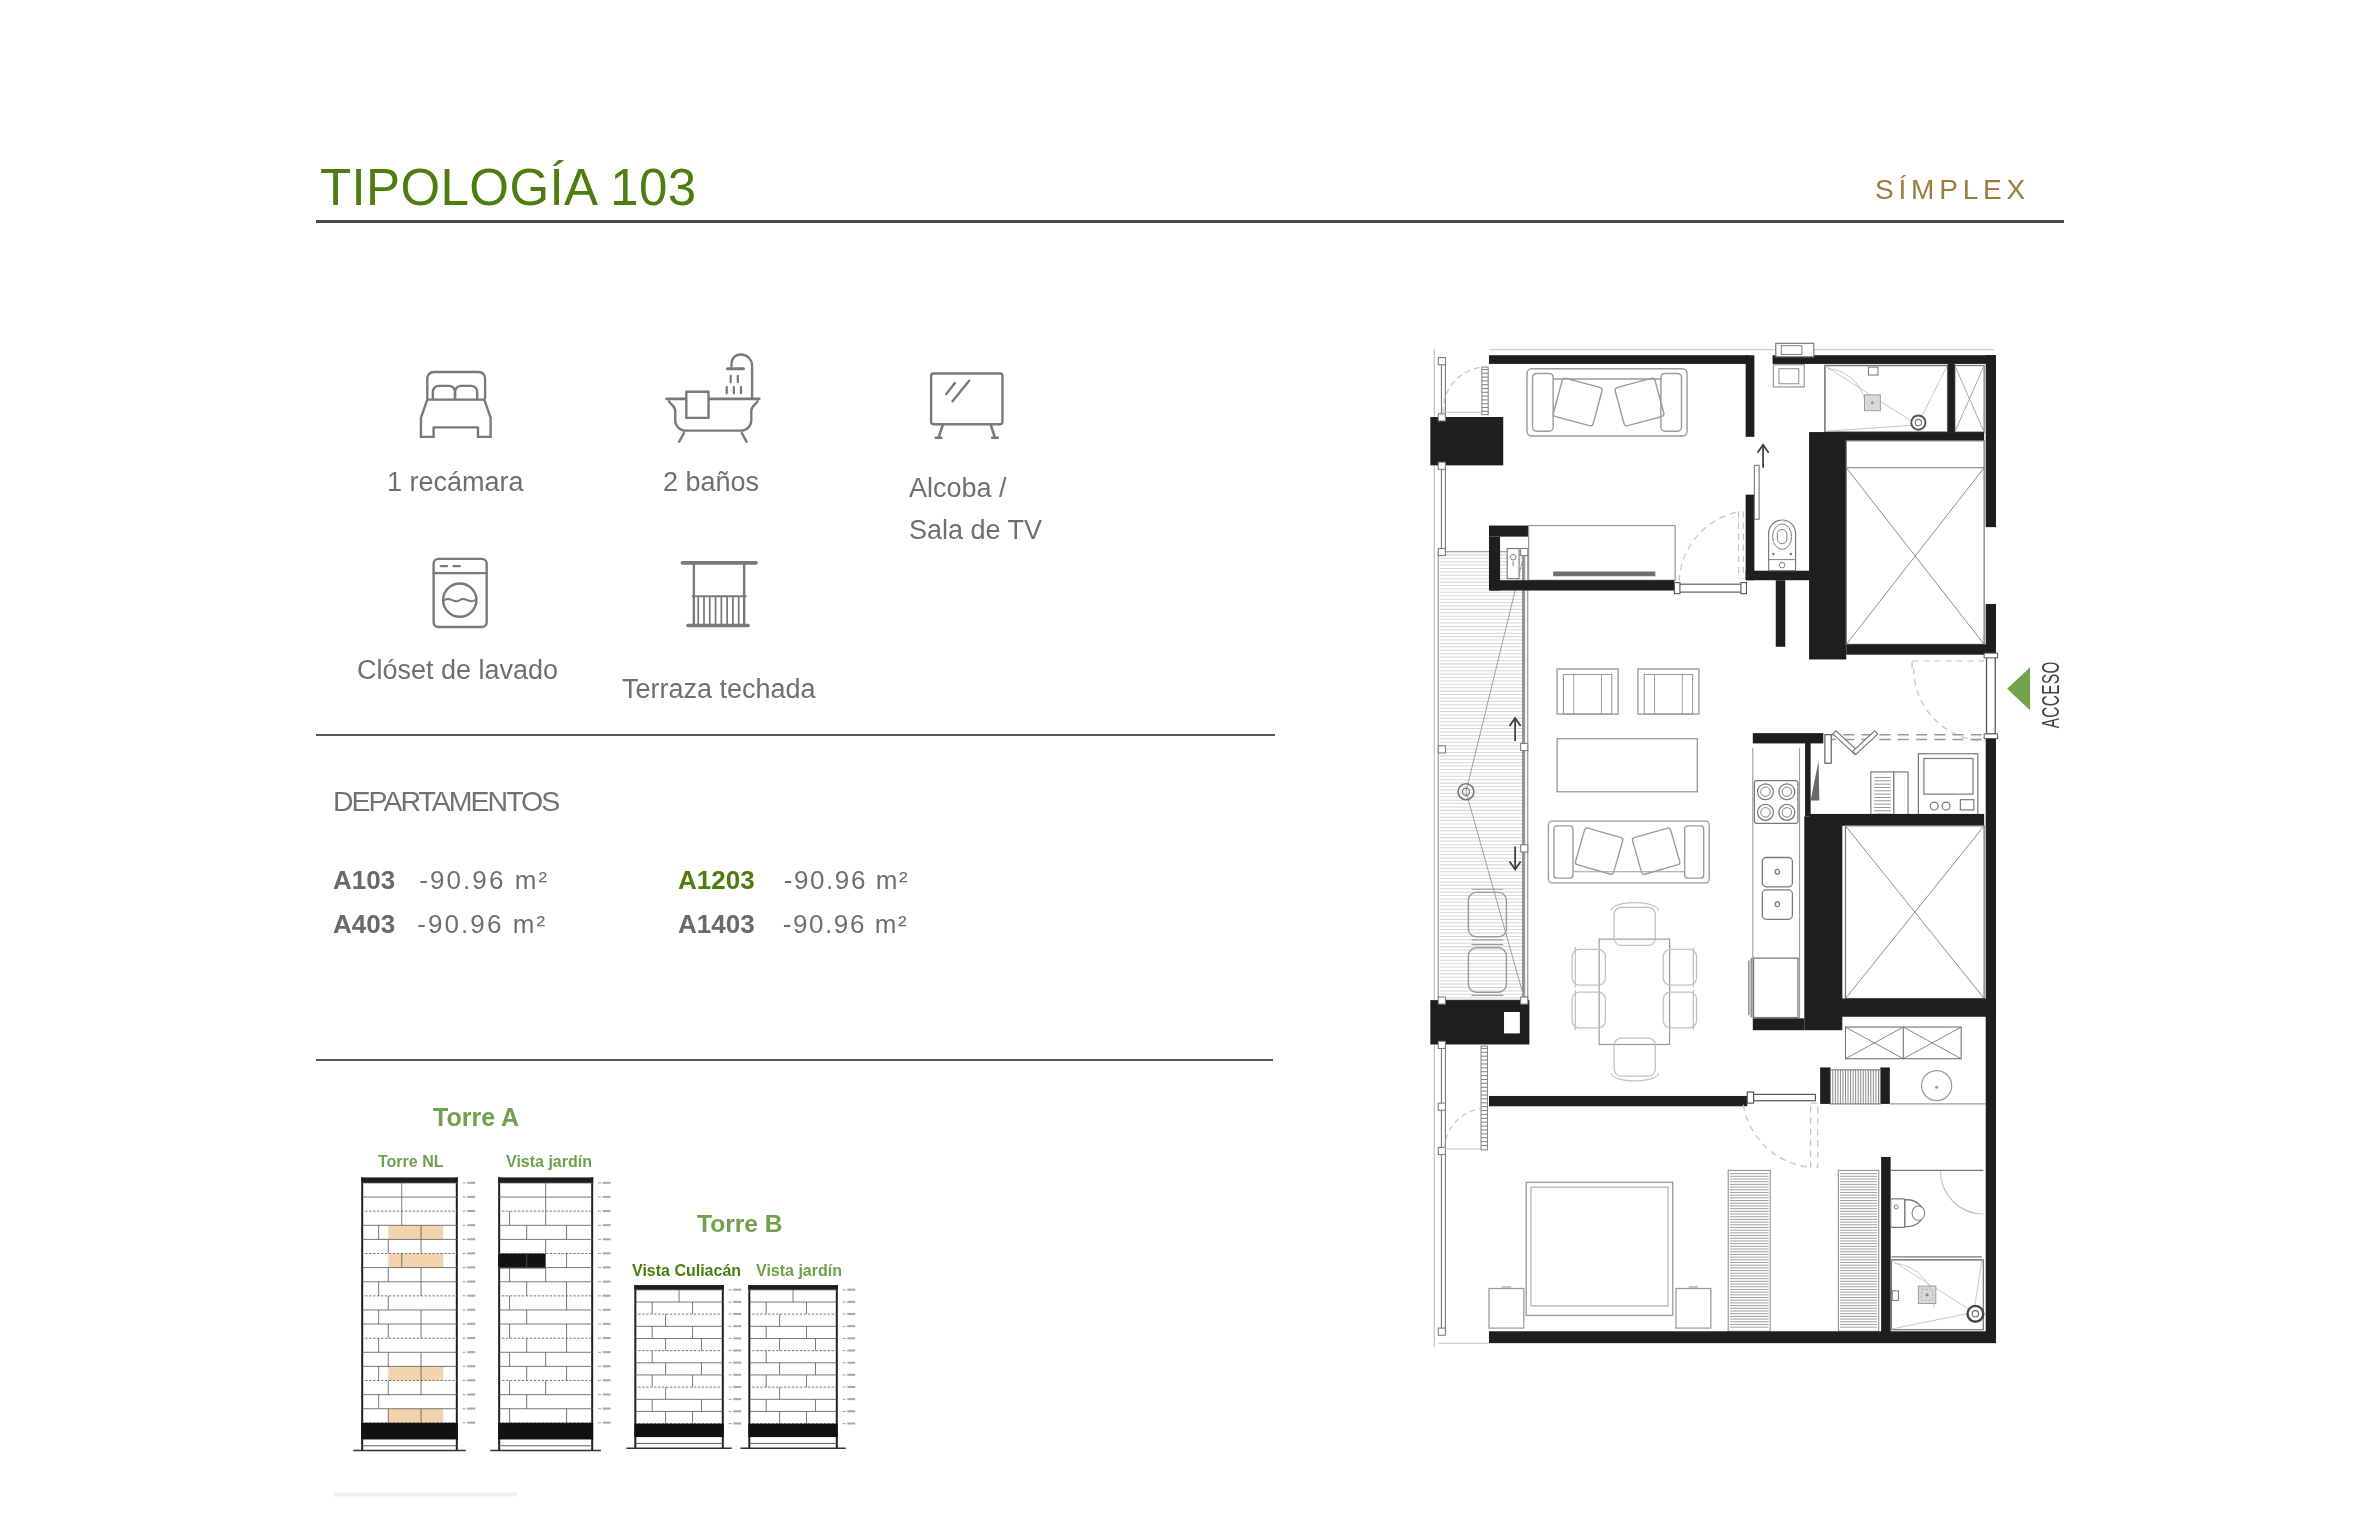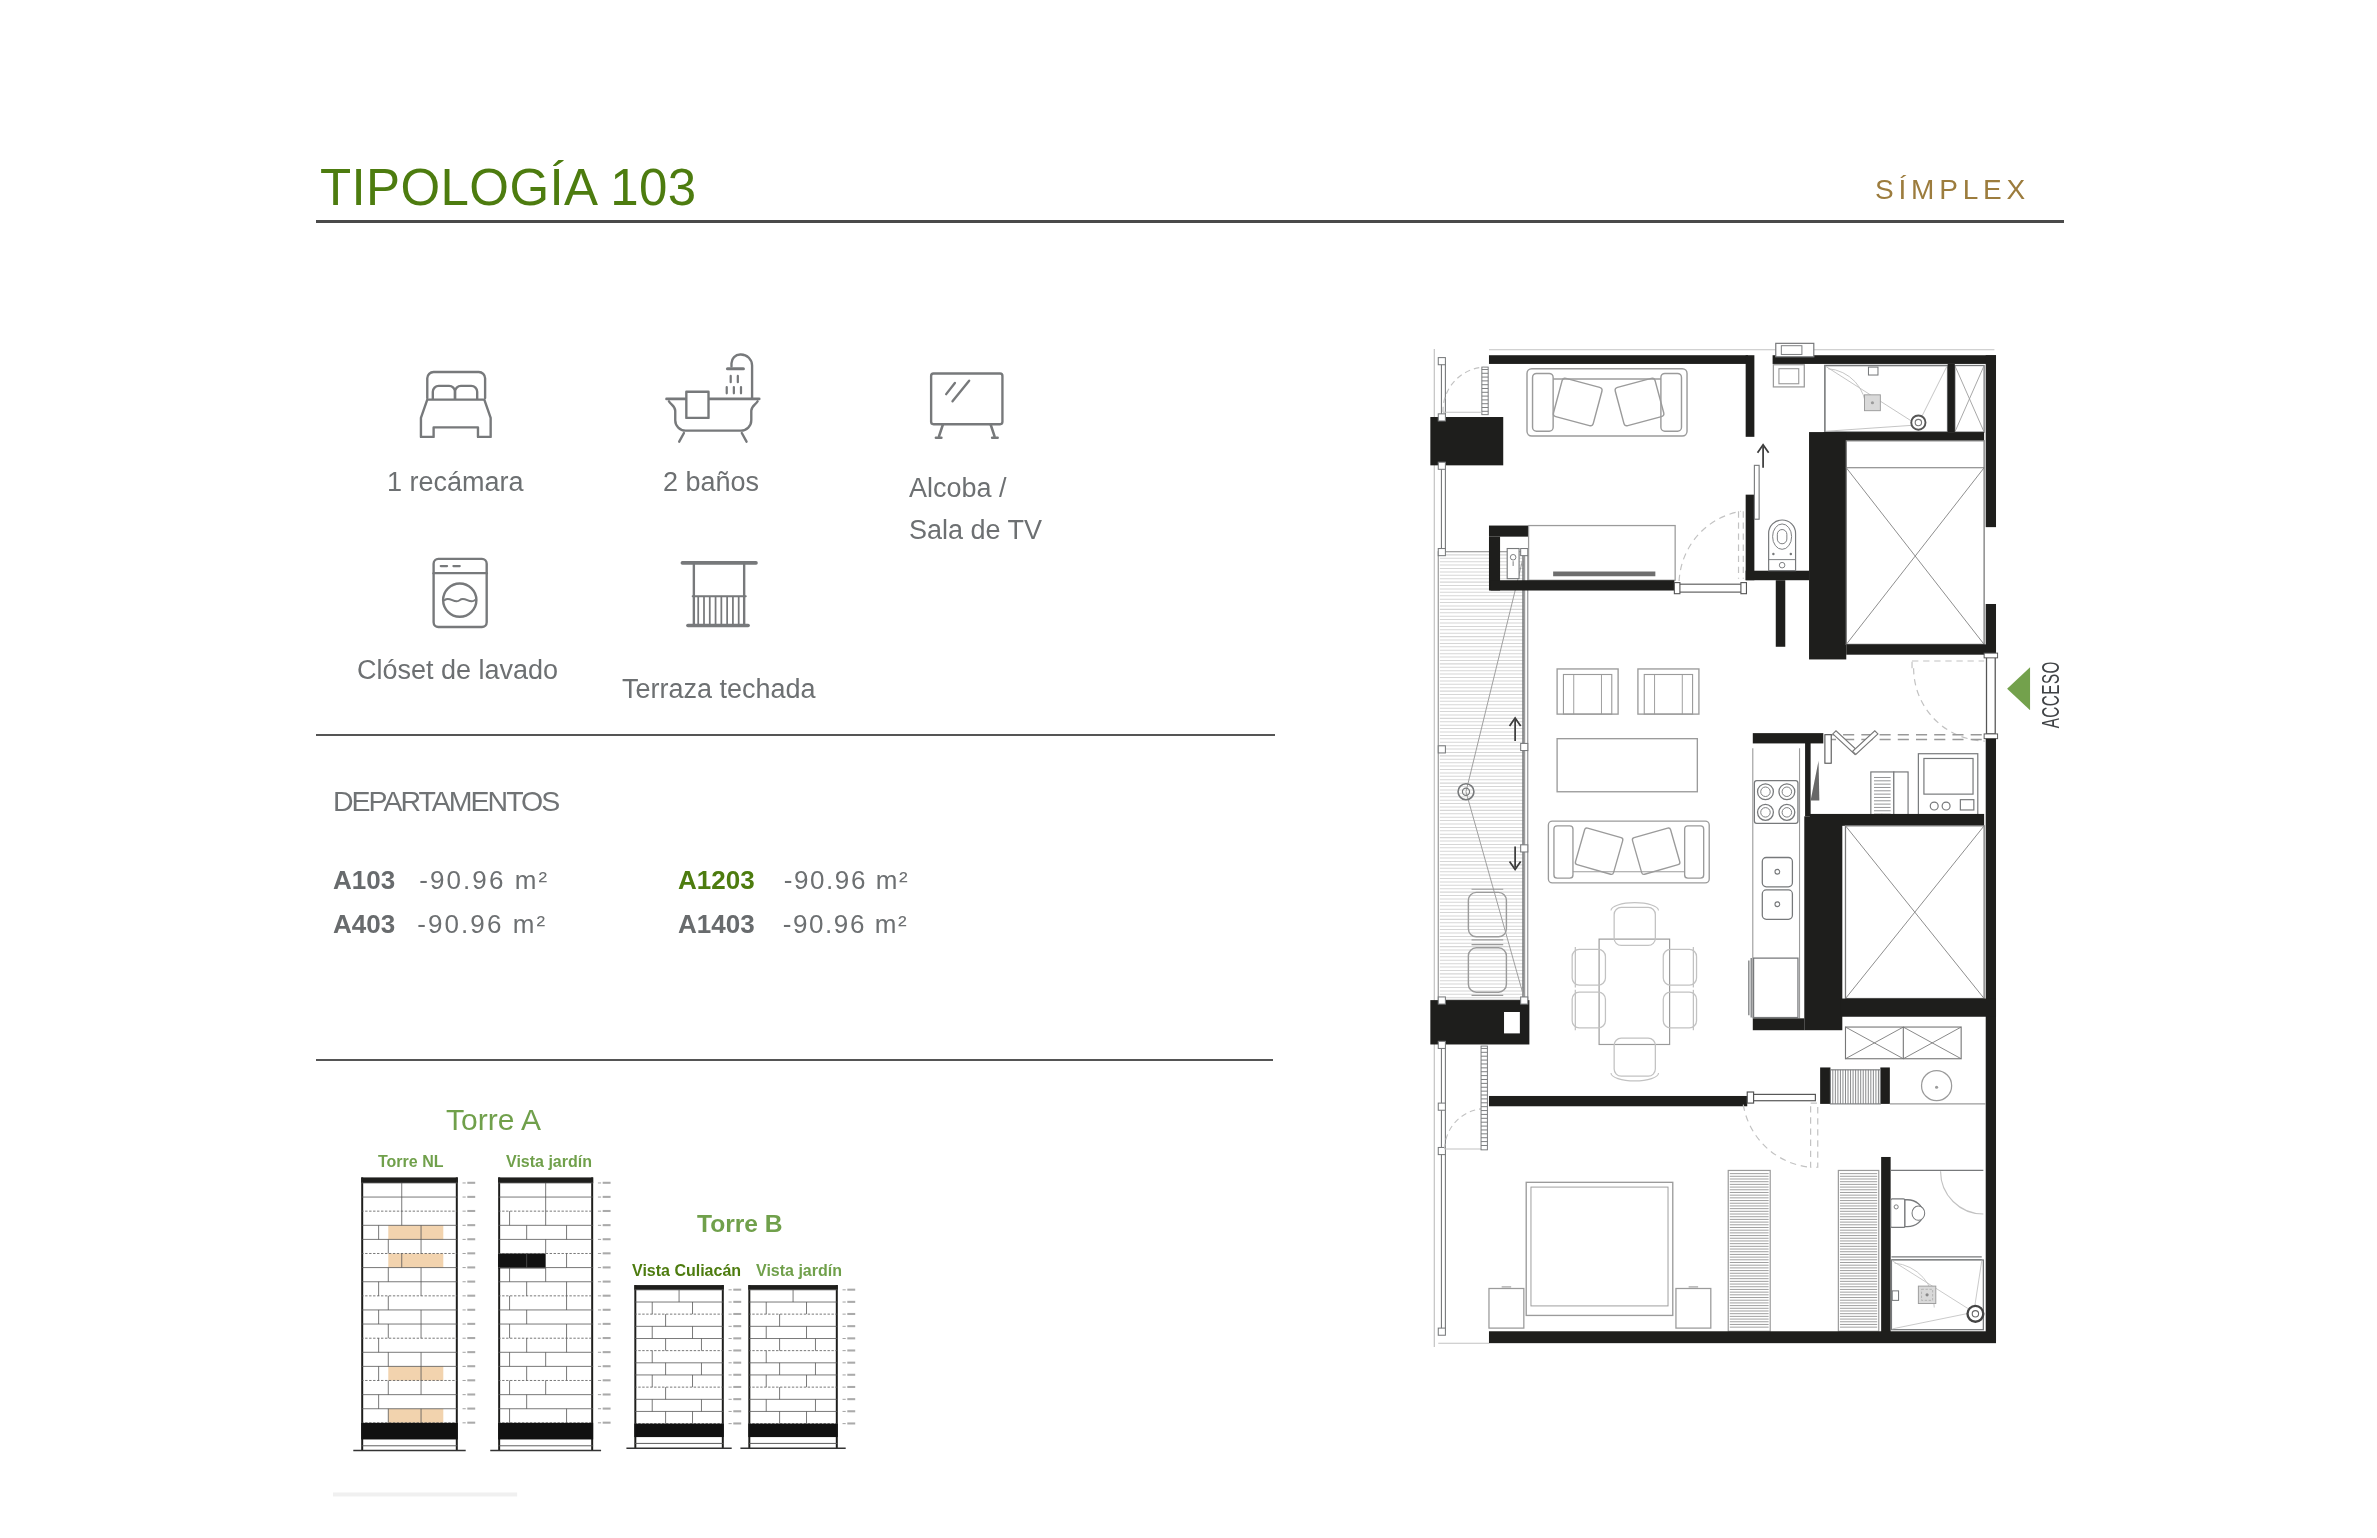--- a/index.html
+++ b/index.html
@@ -83,21 +83,21 @@
 <div class="abs" style="left:333px;top:865px;font-size:26px;"><b style="color:#686b6d;">A103</b><span style="margin-left:24px;letter-spacing:2.1px;">-90.96 m²</span></div>
 
 <div class="abs" style="left:333px;top:909px;font-size:26px;"><b style="color:#686b6d;">A403</b><span style="margin-left:22px;letter-spacing:2.1px;">-90.96 m²</span></div>
 
 <div class="abs" style="left:678px;top:865px;font-size:26px;"><b style="color:#4d7c0f;">A1203</b><span style="margin-left:29px;letter-spacing:1.6px;">-90.96 m²</span></div>
 
 <div class="abs" style="left:678px;top:909px;font-size:26px;"><b style="color:#686b6d;">A1403</b><span style="margin-left:28px;letter-spacing:1.6px;">-90.96 m²</span></div>
 
 <div class="abs" style="left:316px;top:1059px;width:957px;height:2.4px;background:#555;"></div>
 
-<div class="abs" style="left:433px;top:1103px;font-size:30px;font-weight:normal;color:#70a04b;margin-left:13px;">Torre A</div>
+<div class="abs" style="left:433px;top:1103px;font-size:25px;font-weight:bold;color:#70a04b;">Torre A</div>
 
 <div class="abs" style="left:378px;top:1153px;font-size:16px;font-weight:bold;color:#70a04b;">Torre NL</div>
 
 <div class="abs" style="left:506px;top:1153px;font-size:16px;font-weight:bold;color:#70a04b;">Vista jardín</div>
 
 <div class="abs" style="left:697px;top:1210px;font-size:24.6px;font-weight:bold;color:#70a04b;">Torre B</div>
 
 <div class="abs" style="left:632px;top:1262px;font-size:16px;font-weight:bold;color:#4d7c0f;">Vista Culiacán</div>
 
 <div class="abs" style="left:756px;top:1262px;font-size:16px;font-weight:bold;color:#70a04b;">Vista jardín</div>

